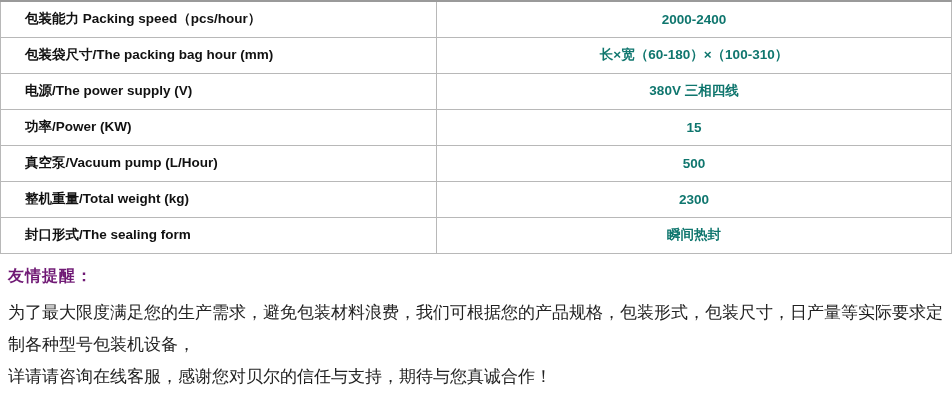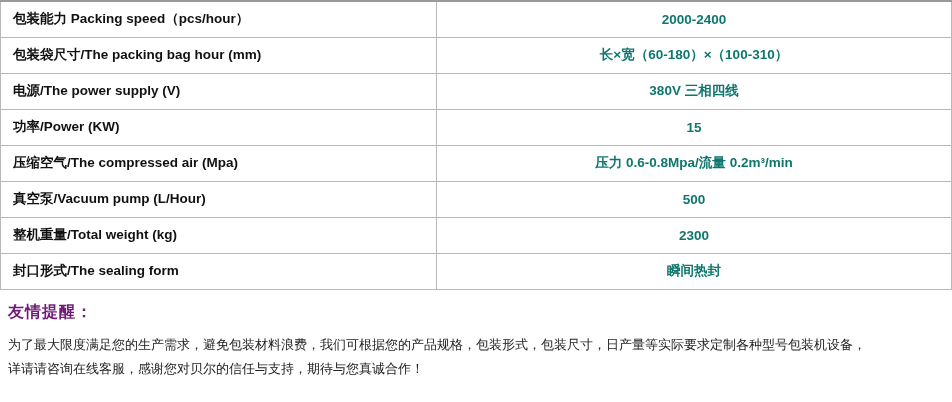--- a/index.html
+++ b/index.html
@@ -18,21 +18,21 @@
   .spec-table {
     width: 952px;
     border-collapse: collapse;
     table-layout: fixed;
   }
   .spec-table tr {
     height: 36px;
   }
   .spec-table td {
     border: 1px solid #b8b8b8;
-    padding: 0 12px;
+    padding: 0 24px;
     font-size: 13.5px;
     vertical-align: middle;
   }
   .spec-table td.label {
     width: 436px;
     text-align: left;
     font-weight: bold;
     color: #111111;
   }
   .spec-table td.value {
@@ -47,21 +47,21 @@
     padding: 12px 8px 2px 8px;
   }
   .notice-title {
     color: #701a75;
     font-size: 16px;
     font-weight: bold;
     margin: 0 0 10px 0;
     letter-spacing: 1px;
   }
   .notice-line {
-    font-size: 13px;
+    font-size: 17px;
     color: #222222;
     line-height: 1.9;
     margin: 0;
   }
 </style>
 </head>
 <body>
 
 <table class="spec-table">
   <tbody>
@@ -75,24 +75,20 @@
     </tr>
     <tr>
       <td class="label">电源/The power supply (V)</td>
       <td class="value">380V  三相四线</td>
     </tr>
     <tr>
       <td class="label">功率/Power (KW)</td>
       <td class="value">15</td>
     </tr>
     <tr>
-      <td class="label">压缩空气/The compressed air (Mpa)</td>
-      <td class="value">压力 0.6-0.8Mpa/流量 0.2m³/min</td>
-    </tr>
-    <tr>
       <td class="label">真空泵/Vacuum pump (L/Hour)</td>
       <td class="value">500</td>
     </tr>
     <tr>
       <td class="label">整机重量/Total weight (kg)</td>
       <td class="value">2300</td>
     </tr>
     <tr>
       <td class="label">封口形式/The sealing form</td>
       <td class="value">瞬间热封</td>

